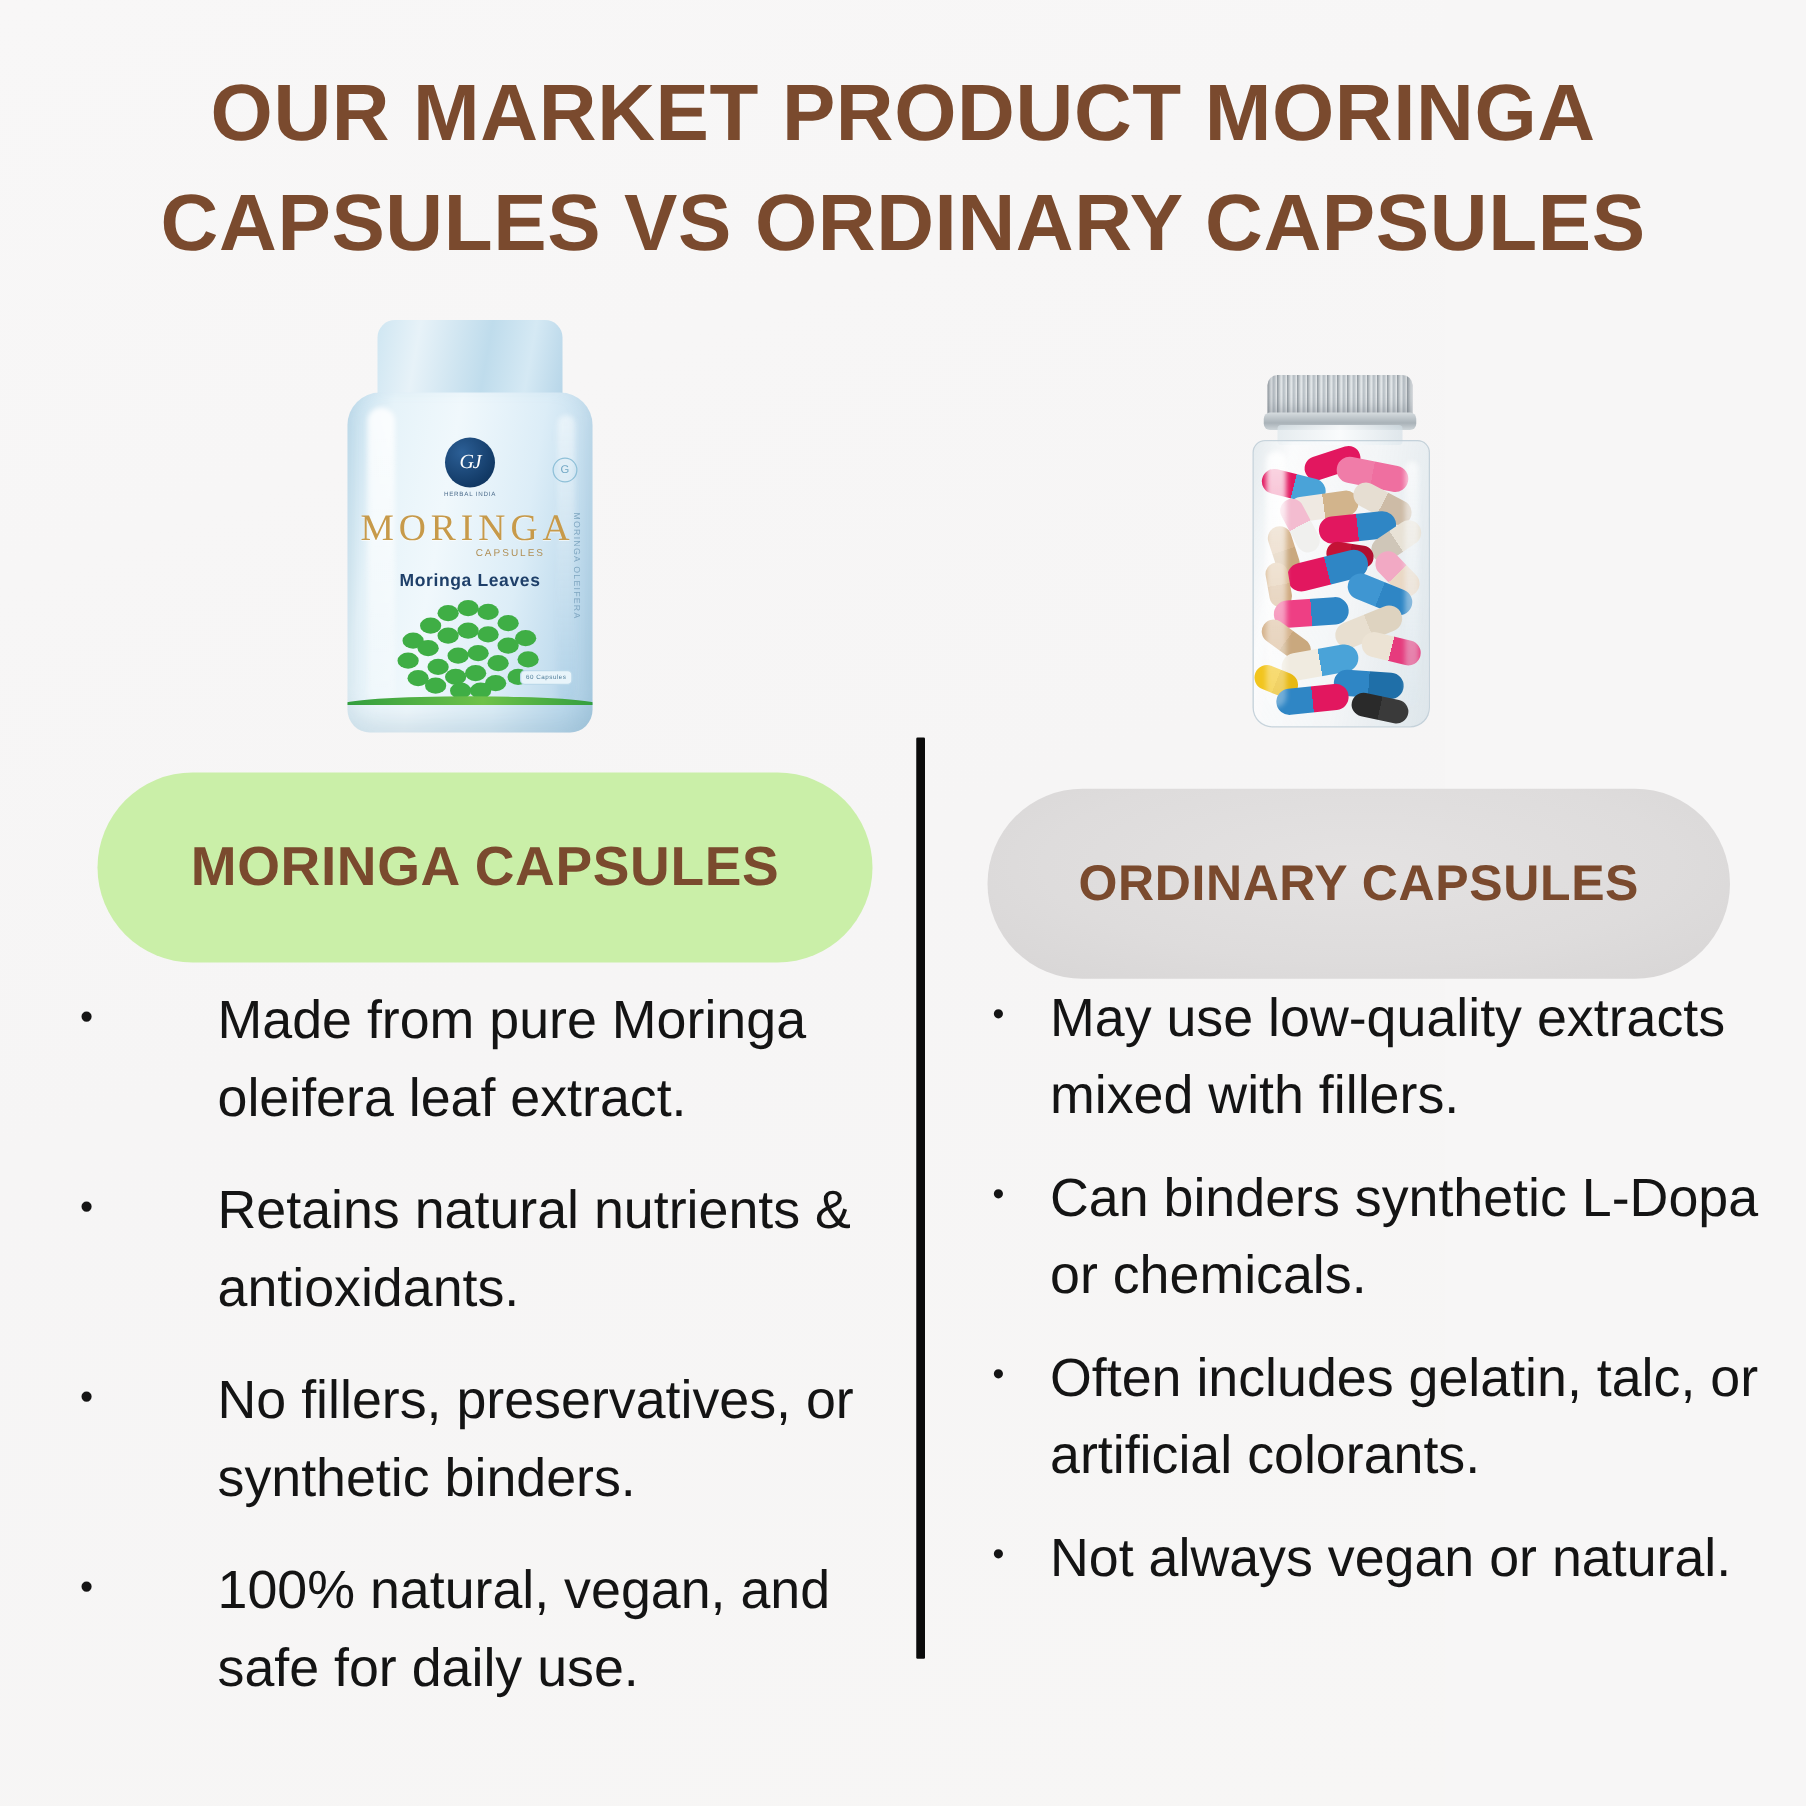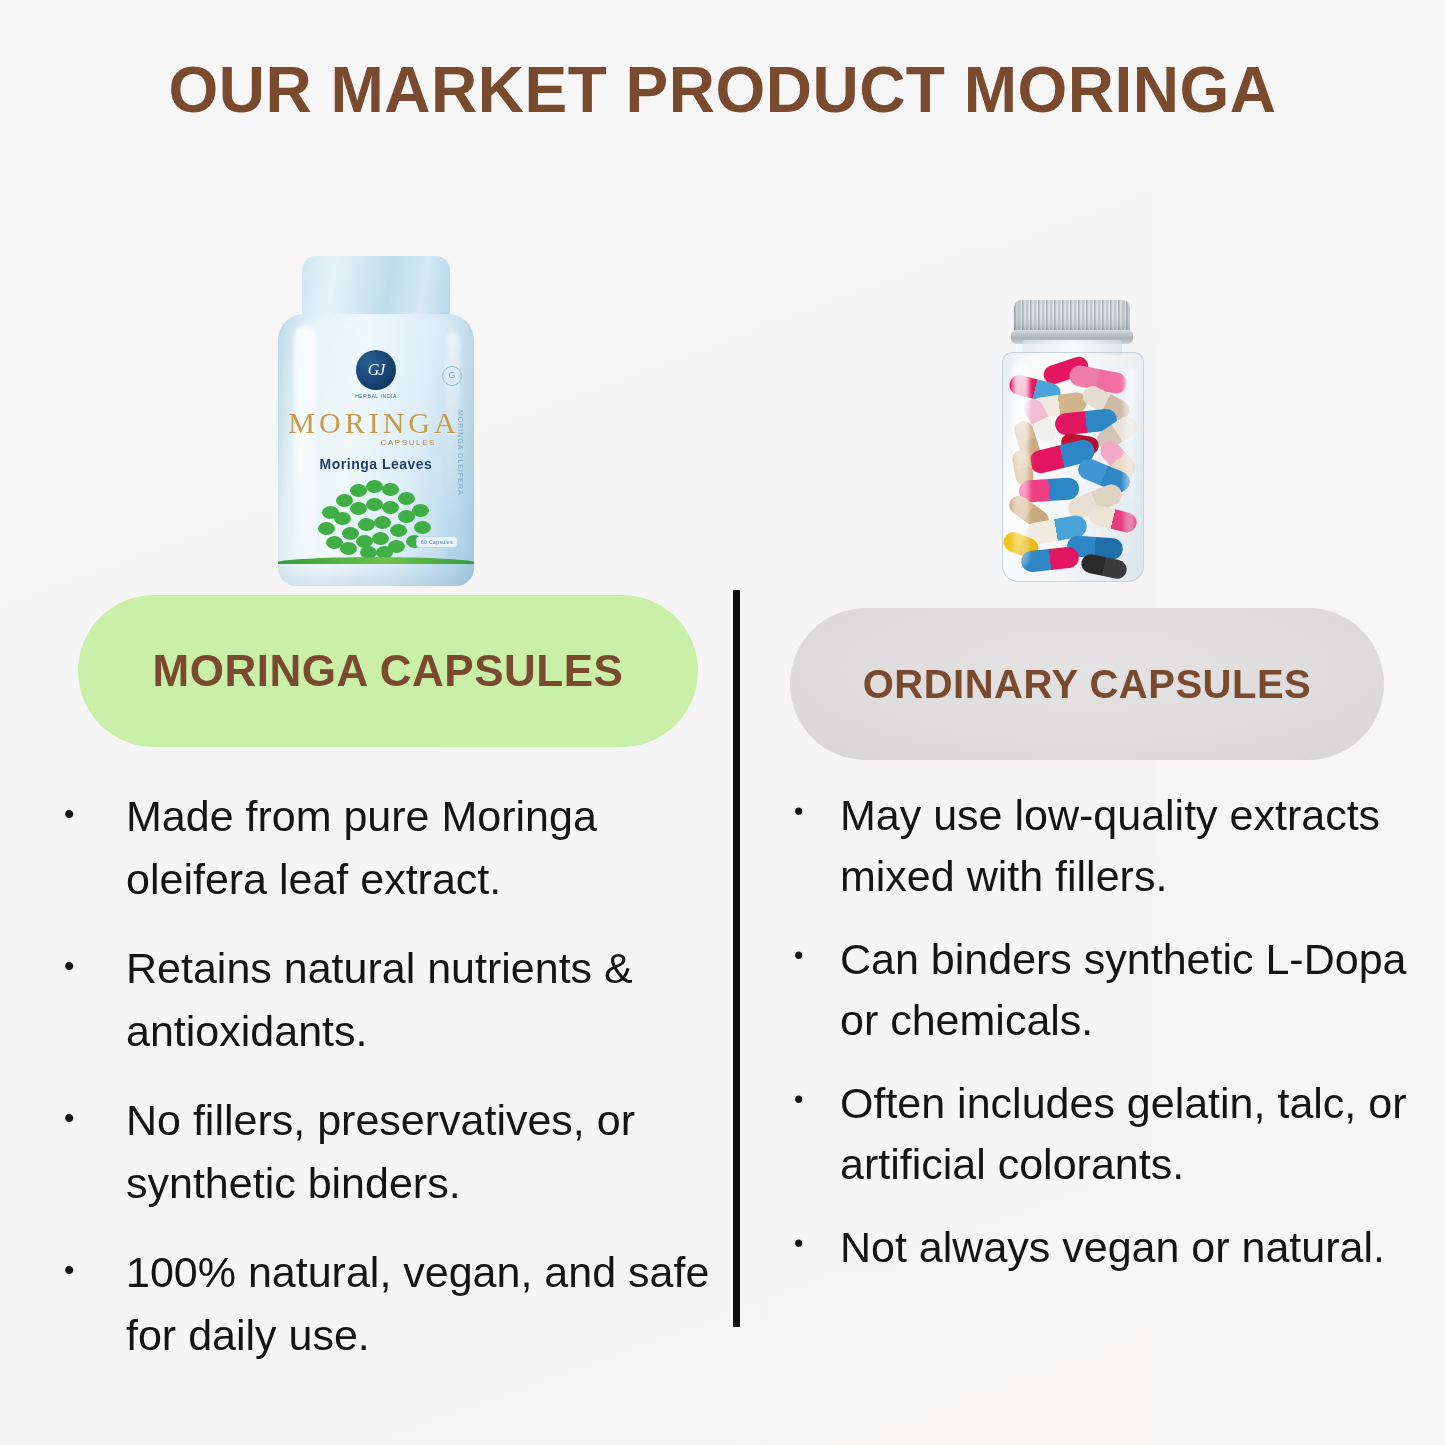--- a/index.html
+++ b/index.html
@@ -313,20 +313,21 @@
   
   .badge {
     position: absolute;
     display: flex;
     align-items: center;
     justify-content: center;
     border-radius: 999px;
     font-weight: bold;
     color: #7a4a2e;
     white-space: nowrap;
+    margin-top: 23px;
   }
   .badge-left {
     left: 78px;
     top: 595px;
     width: 620px;
     height: 152px;
     background: #caefa8;
     font-size: 44px;
     letter-spacing: 0.5px;
   }
@@ -358,33 +359,34 @@
     font-size: 30px;
     line-height: 1;
     margin-top: 14px;
   }
   .bullet .txt {
     flex: 1 1 auto;
   }
 
   .col-left .bullet { margin-bottom: 26px; }
   .col-left .dot { width: 62px; text-align: left; padding-left: 14px; }
-  .col-left .txt { font-size: 43px; line-height: 63px; }
+  .col-left .txt { font-size: 43px; line-height: 63px; margin-left: 48px; }
 
   .col-right .bullet { margin-bottom: 22px; }
   .col-right .dot { width: 46px; text-align: left; padding-left: 8px; font-size: 27px; margin-top: 13px; }
   .col-right .txt { font-size: 43px; line-height: 61px; }
 </style>
 </head>
 <body>
 
 <div class="page">
 
   <div class="title-block">
     <div class="title-line">OUR MARKET PRODUCT MORINGA</div>
+    <div class="title-line">CAPSULES VS ORDINARY CAPSULES</div>
   </div>
 
   <div class="products-row">
 
     <div class="bottle-wrap">
       <div class="bottle-cap"></div>
       <div class="bottle-body">
         <div class="bottle-gloss"></div>
         <div class="bottle-gloss-r"></div>
 

